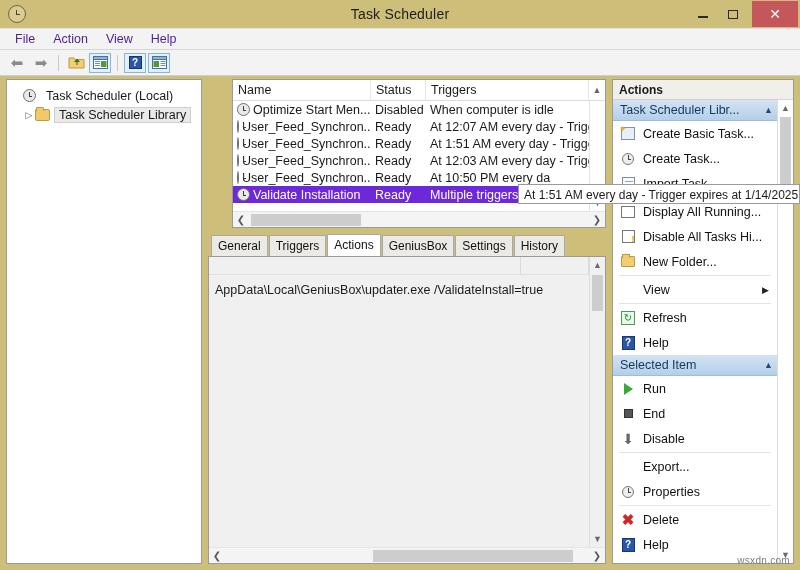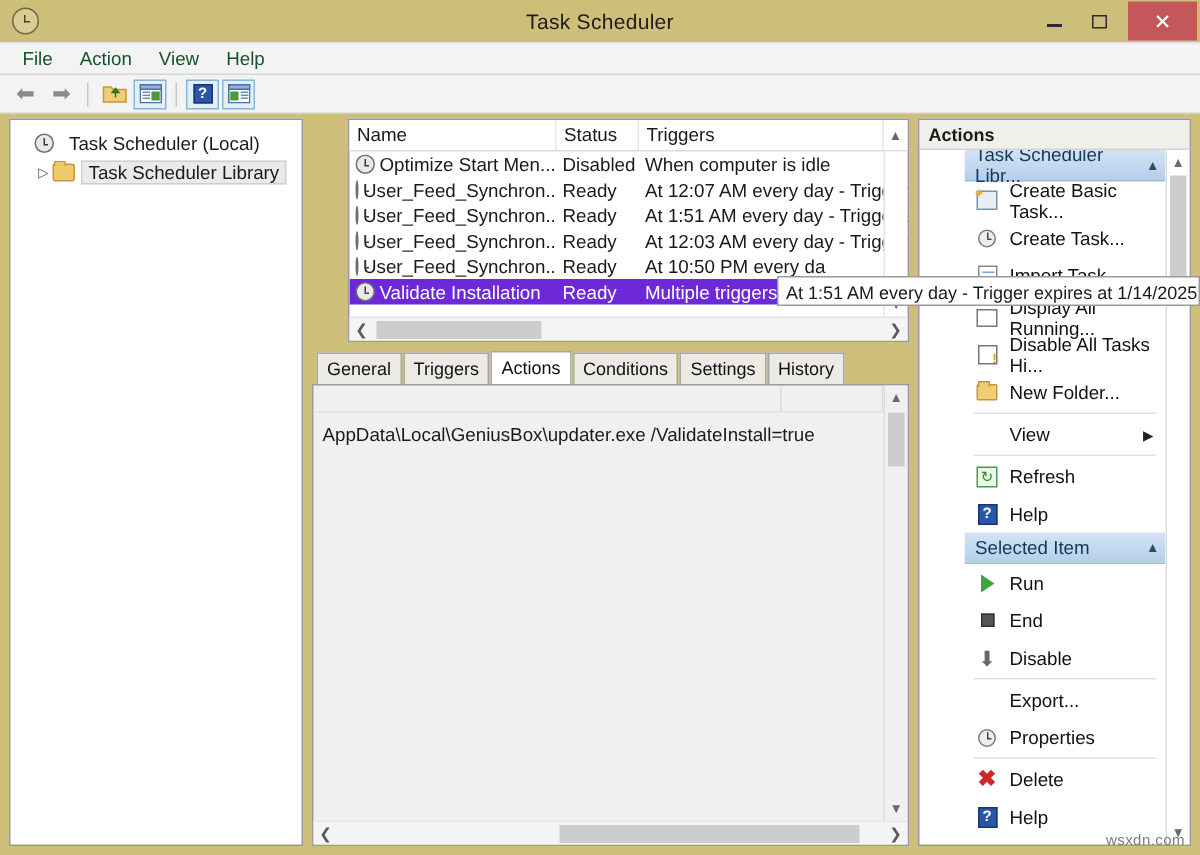--- a/index.html
+++ b/index.html
@@ -54,21 +54,21 @@
   .max-glyph { width: 10px; height: 9px; border: 1.6px solid #2a2a2a; }
   
   #menubar {
     flex: 0 0 22px; height: 22px;
     background: #f3f3f3;
     border-top: 1px solid #e2e2e2;
     border-bottom: 1px solid #d7d7d7;
     display: flex; align-items: center; padding-left: 6px;
   }
   .menu-item {
-    padding: 2px 9px; font-size: 12.5px; color: #14532d;
+    padding: 2px 9px; font-size: 12.5px; color: #4c1d95;
   }
   
   #toolbar {
     flex: 0 0 26px; height: 26px;
     background: #f3f3f3;
     border-bottom: 1px solid #cfcfcf;
     display: flex; align-items: center; padding-left: 6px; gap: 2px;
   }
   .tbtn { width: 22px; height: 20px; display:flex; align-items:center; justify-content:center; }
   .tbtn.framed { border: 1px solid #8ab6d6; background: #e3f0fa; }
@@ -197,21 +197,21 @@
     background: #fff; border: 1px solid #9a9a9a;
     display: flex; flex-direction: column; overflow: hidden; position: relative;
   }
   .ap-title {
     height: 20px; flex: 0 0 20px;
     background: #f0efe9; border-bottom: 1px solid #d3d3d3;
     display: flex; align-items: center; padding-left: 6px;
     font-weight: bold; font-size: 12px; color: #1a1a1a;
   }
   .ap-scroll { flex: 1 1 auto; display: flex; min-height: 0; }
-  .ap-list { flex: 1 1 auto; min-width: 0; overflow: hidden; margin-left: 30px; }
+  .ap-list { flex: 1 1 auto; min-width: 0; overflow: hidden; }
   .ap-group-head {
     height: 21px; display: flex; align-items: center;
     background: linear-gradient(to bottom, #d3e3f4 0%, #b4cfea 100%);
     border-bottom: 1px solid #9fbdd8;
     padding: 0 4px 0 7px; font-size: 12.5px; color: #14375e;
   }
   .ap-group-head .chev { margin-left: auto; font-size: 9px; color: #2a4b6e; }
   .ap-item {
     height: 25px; display: flex; align-items: center;
     padding-left: 7px; font-size: 12.5px; color: #111; gap: 7px;
@@ -398,21 +398,21 @@
           </div>
           <div class="hsb-arrow">❯</div>
         </div>
       </div>
 
       <div style="display:flex;flex-direction:column;flex:1 1 auto;min-height:0;">
         <div id="tabstrip">
           <div class="tab">General</div>
           <div class="tab">Triggers</div>
           <div class="tab active">Actions</div>
-          <div class="tab">Conditions</div>
+          <div class="tab">GeniusBox</div>
           <div class="tab">Settings</div>
           <div class="tab">History</div>
         </div>
         <div id="detail-wrap">
           <div id="detail-inner">
             <div id="detail-content">
               <div class="det-head">
                 <div class="dcol" style="width:312px;"></div>
                 <div class="dcol" style="flex:1 1 auto;"></div>
               </div>

